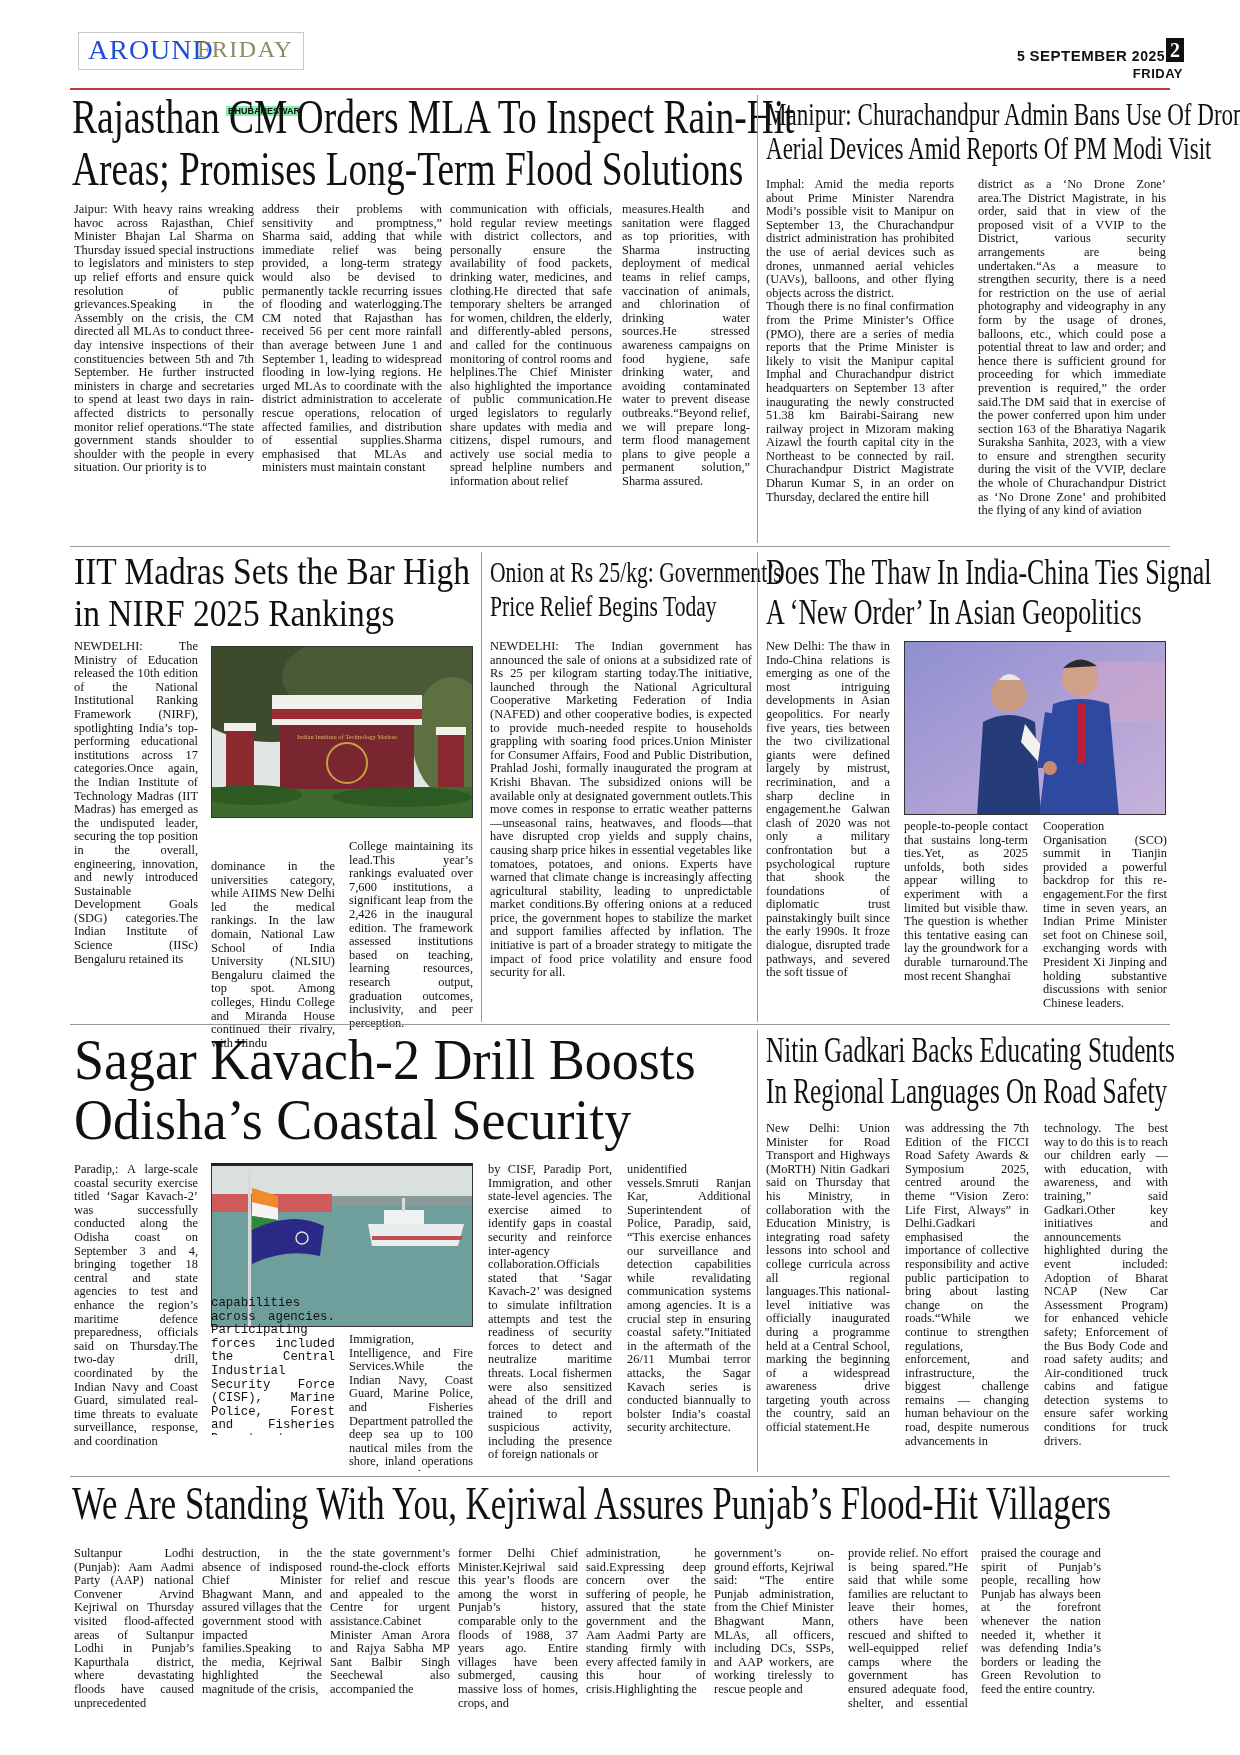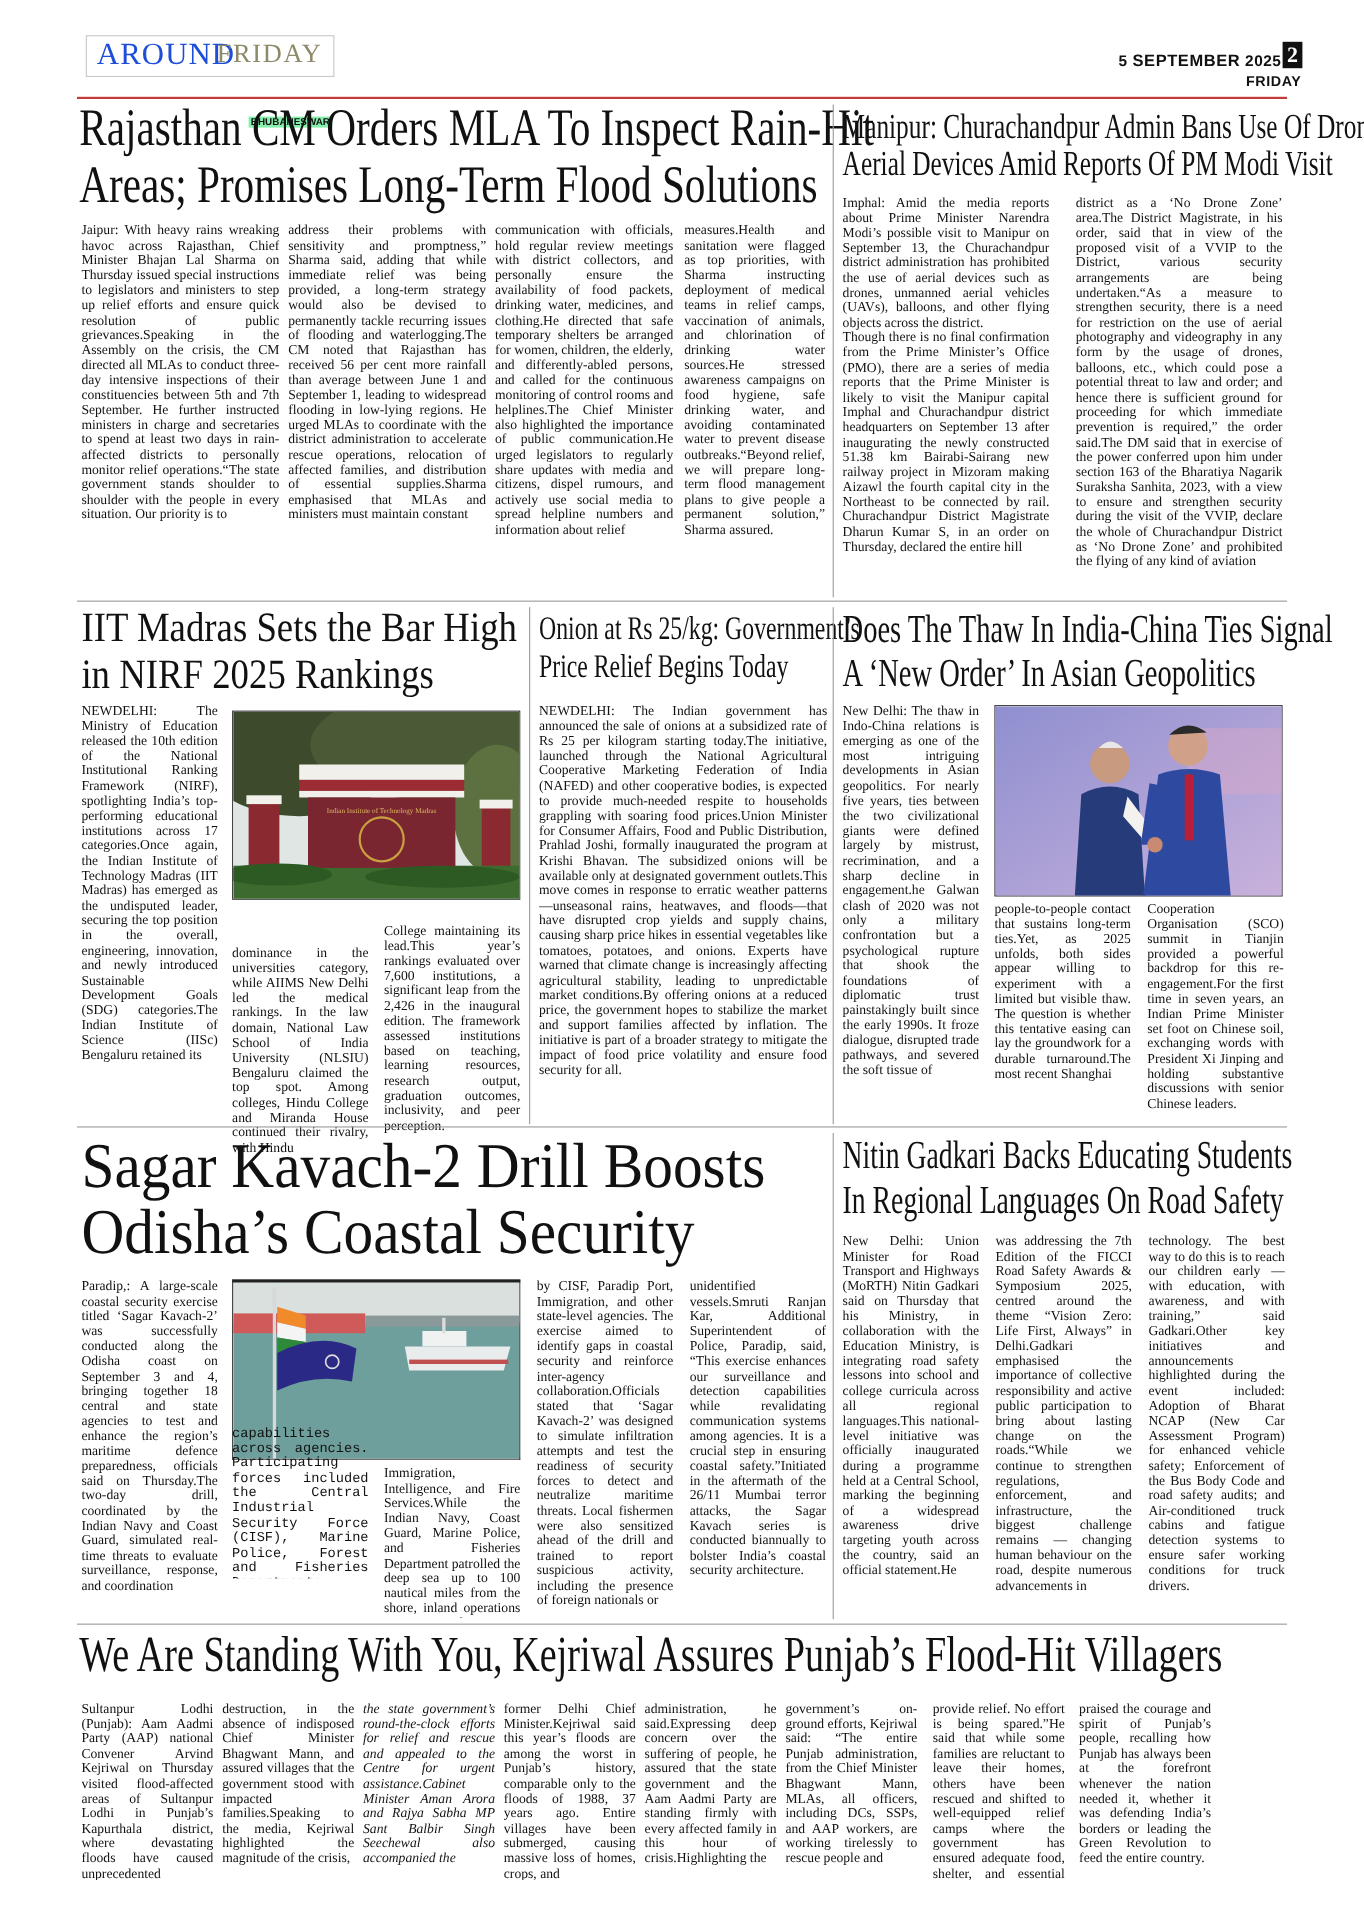--- a/index.html
+++ b/index.html
@@ -157,18 +157,18 @@
 <div class="abs hl" style="left:766px;top:1073px;font-size:36px;transform:scaleX(0.7);">In Regional Languages On Road Safety</div>
 <div class="abs col" style="left:766px;top:1122px;width:124px;height:350px;">New Delhi: Union Minister for Road Transport and Highways (MoRTH) Nitin Gadkari said on Thursday that his Ministry, in collaboration with the Education Ministry, is integrating road safety lessons into school and college curricula across all regional languages.This national-level initiative was officially inaugurated during a programme held at a Central School, marking the beginning of a widespread awareness drive targeting youth across the country, said an official statement.He</div>
 <div class="abs col" style="left:905px;top:1122px;width:124px;height:350px;">was addressing the 7th Edition of the FICCI Road Safety Awards &amp; Symposium 2025, centred around the theme “Vision Zero: Life First, Always” in Delhi.Gadkari emphasised the importance of collective responsibility and active public participation to bring about lasting change on the roads.“While we continue to strengthen regulations, enforcement, and infrastructure, the biggest challenge remains — changing human behaviour on the road, despite numerous advancements in</div>
 <div class="abs col" style="left:1044px;top:1122px;width:124px;height:350px;">technology. The best way to do this is to reach our children early —with education, with awareness, and with training,” said Gadkari.Other key initiatives and announcements highlighted during the event included: Adoption of Bharat NCAP (New Car Assessment Program) for enhanced vehicle safety; Enforcement of the Bus Body Code and road safety audits; and Air-conditioned truck cabins and fatigue detection systems to ensure safer working conditions for truck drivers.</div>
 
 <div class="abs hrule" style="left:70px;top:1476px;width:1100px;"></div>
 
 <div class="abs hl" style="left:72px;top:1480px;font-size:46px;transform:scaleX(0.755);">We Are Standing With You, Kejriwal Assures Punjab’s Flood-Hit Villagers</div>
 <div class="abs col" style="left:74px;top:1547px;width:120px;height:162px;">Sultanpur Lodhi (Punjab): Aam Aadmi Party (AAP) national Convener Arvind Kejriwal on Thursday visited flood-affected areas of Sultanpur Lodhi in Punjab’s Kapurthala district, where devastating floods have caused unprecedented</div>
 <div class="abs col" style="left:202px;top:1547px;width:120px;height:162px;">destruction, in the absence of indisposed Chief Minister Bhagwant Mann, and assured villages that the government stood with impacted families.Speaking to the media, Kejriwal highlighted the magnitude of the crisis,</div>
-<div class="abs col" style="left:330px;top:1547px;width:120px;height:162px;font-style:italic;">the state government’s round-the-clock efforts for relief and rescue and appealed to the Centre for urgent assistance.Cabinet Minister Aman Arora and Rajya Sabha MP Sant Balbir Singh Seechewal also accompanied the</div>
+<div class="abs col" style="left:330px;top:1547px;width:120px;height:162px;">the state government’s round-the-clock efforts for relief and rescue and appealed to the Centre for urgent assistance.Cabinet Minister Aman Arora and Rajya Sabha MP Sant Balbir Singh Seechewal also accompanied the</div>
 <div class="abs col" style="left:458px;top:1547px;width:120px;height:162px;">former Delhi Chief Minister.Kejriwal said this year’s floods are among the worst in Punjab’s history, comparable only to the floods of 1988, 37 years ago. Entire villages have been submerged, causing massive loss of homes, crops, and</div>
 <div class="abs col" style="left:586px;top:1547px;width:120px;height:162px;">administration, he said.Expressing deep concern over the suffering of people, he assured that the state government and the Aam Aadmi Party are standing firmly with every affected family in this hour of crisis.Highlighting the</div>
 <div class="abs col" style="left:714px;top:1547px;width:120px;height:162px;">government’s on-ground efforts, Kejriwal said: “The entire Punjab administration, from the Chief Minister Bhagwant Mann, MLAs, all officers, including DCs, SSPs, and AAP workers, are working tirelessly to rescue people and</div>
 <div class="abs col" style="left:848px;top:1547px;width:120px;height:162px;">provide relief. No effort is being spared.”He said that while some families are reluctant to leave their homes, others have been rescued and shifted to well-equipped relief camps where the government has ensured adequate food, shelter, and essential supplies.He</div>
 <div class="abs col" style="left:981px;top:1547px;width:120px;height:162px;">praised the courage and spirit of Punjab’s people, recalling how Punjab has always been at the forefront whenever the nation needed it, whether it was defending India’s borders or leading the Green Revolution to feed the entire country.</div>
 
 </body></html>

